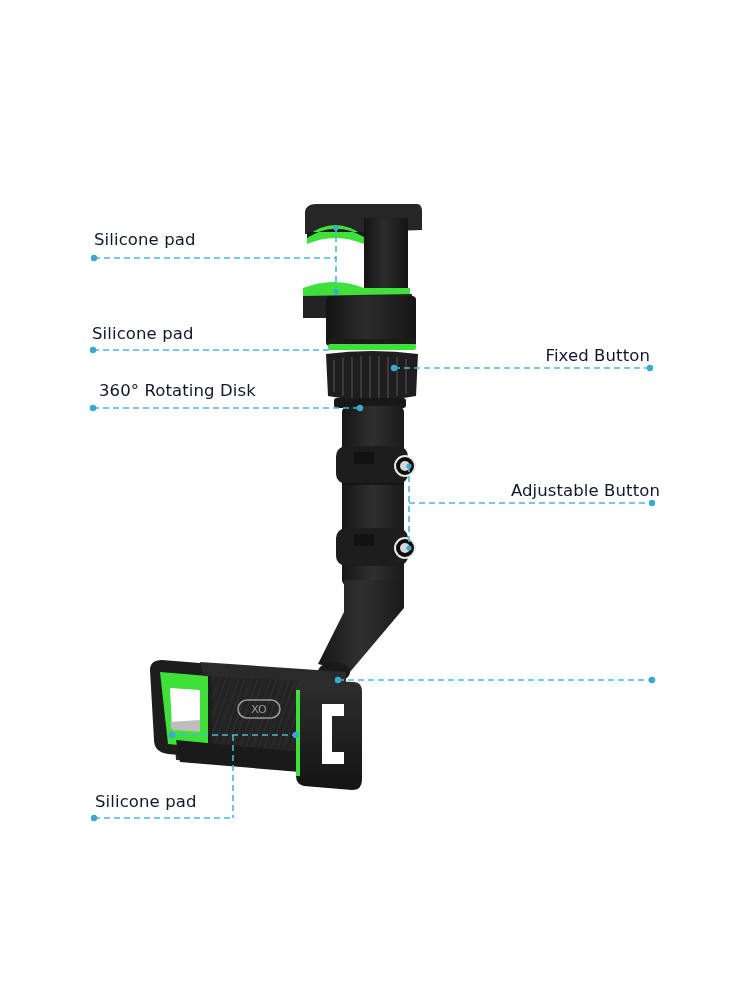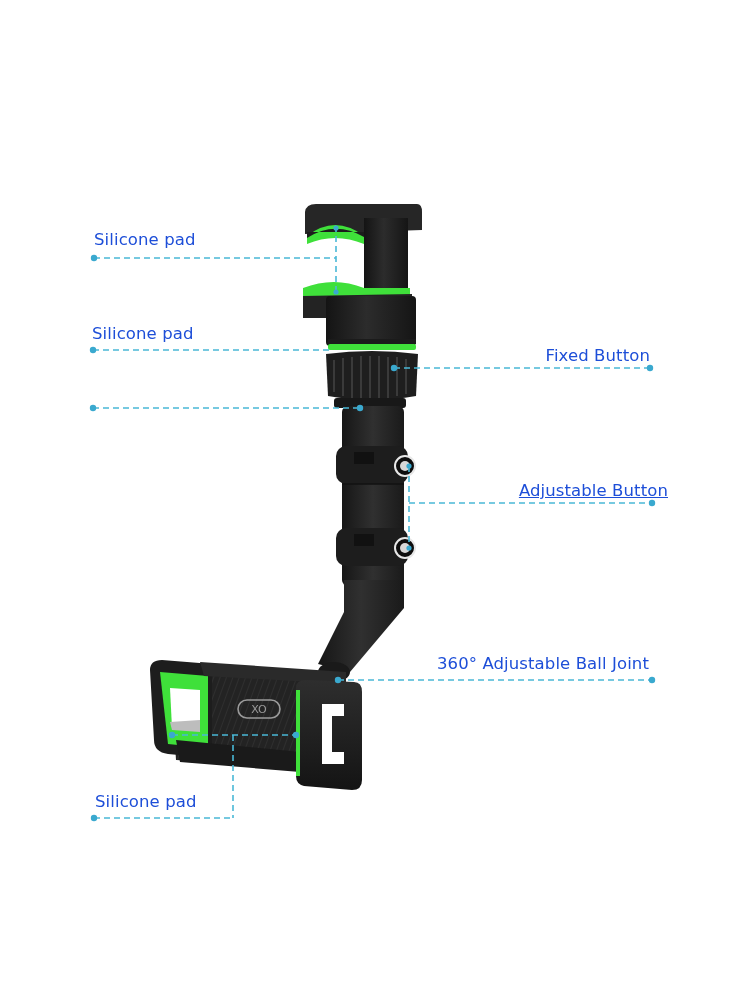--- a/index.html
+++ b/index.html
@@ -7,21 +7,21 @@
       position: relative;
       width: 738px;
       height: 1006px;
       overflow: hidden;
       background: #ffffff;
       font-family: "DejaVu Sans", "Liberation Sans", sans-serif;
     }
     .label {
       position: absolute;
       font-size: 16.5px;
-      color: #1d4ed8;
+      color: #0f172a;
       white-space: nowrap;
       letter-spacing: 0.1px;
     }
     .label.right { text-align: right; }
     svg.art { position: absolute; left: 0; top: 0; }
   </style>
 </head>
 <body>
 
 <div id="stage">
@@ -156,18 +156,18 @@
       <circle cx="338" cy="680" r="3.2"></circle>
       <circle cx="652" cy="680" r="3.2"></circle>
       <circle cx="172" cy="735" r="3.2"></circle>
       <circle cx="296" cy="735" r="3.2"></circle>
       <circle cx="94" cy="818" r="3.2"></circle>
     </g>
   </svg>
 
   <div class="label" style="left:94px; top:230px;">Silicone pad</div>
   <div class="label" style="left:92px; top:324px;">Silicone pad</div>
+  <div class="label" style="left:99px; top:381px;">360° Rotating Disk</div>
   <div class="label right" style="right:88px; top:346px;">Fixed Button</div>
-  <div class="label right" style="right:70px; top:481px;text-decoration:underline;">Adjustable Button</div>
-  <div class="label right" style="right:89px; top:654px;">360° Adjustable Ball Joint</div>
+  <div class="label right" style="right:78px; top:481px;">Adjustable Button</div>
   <div class="label" style="left:95px; top:792px;">Silicone pad</div>
 
 </div>
 
 </body></html>

